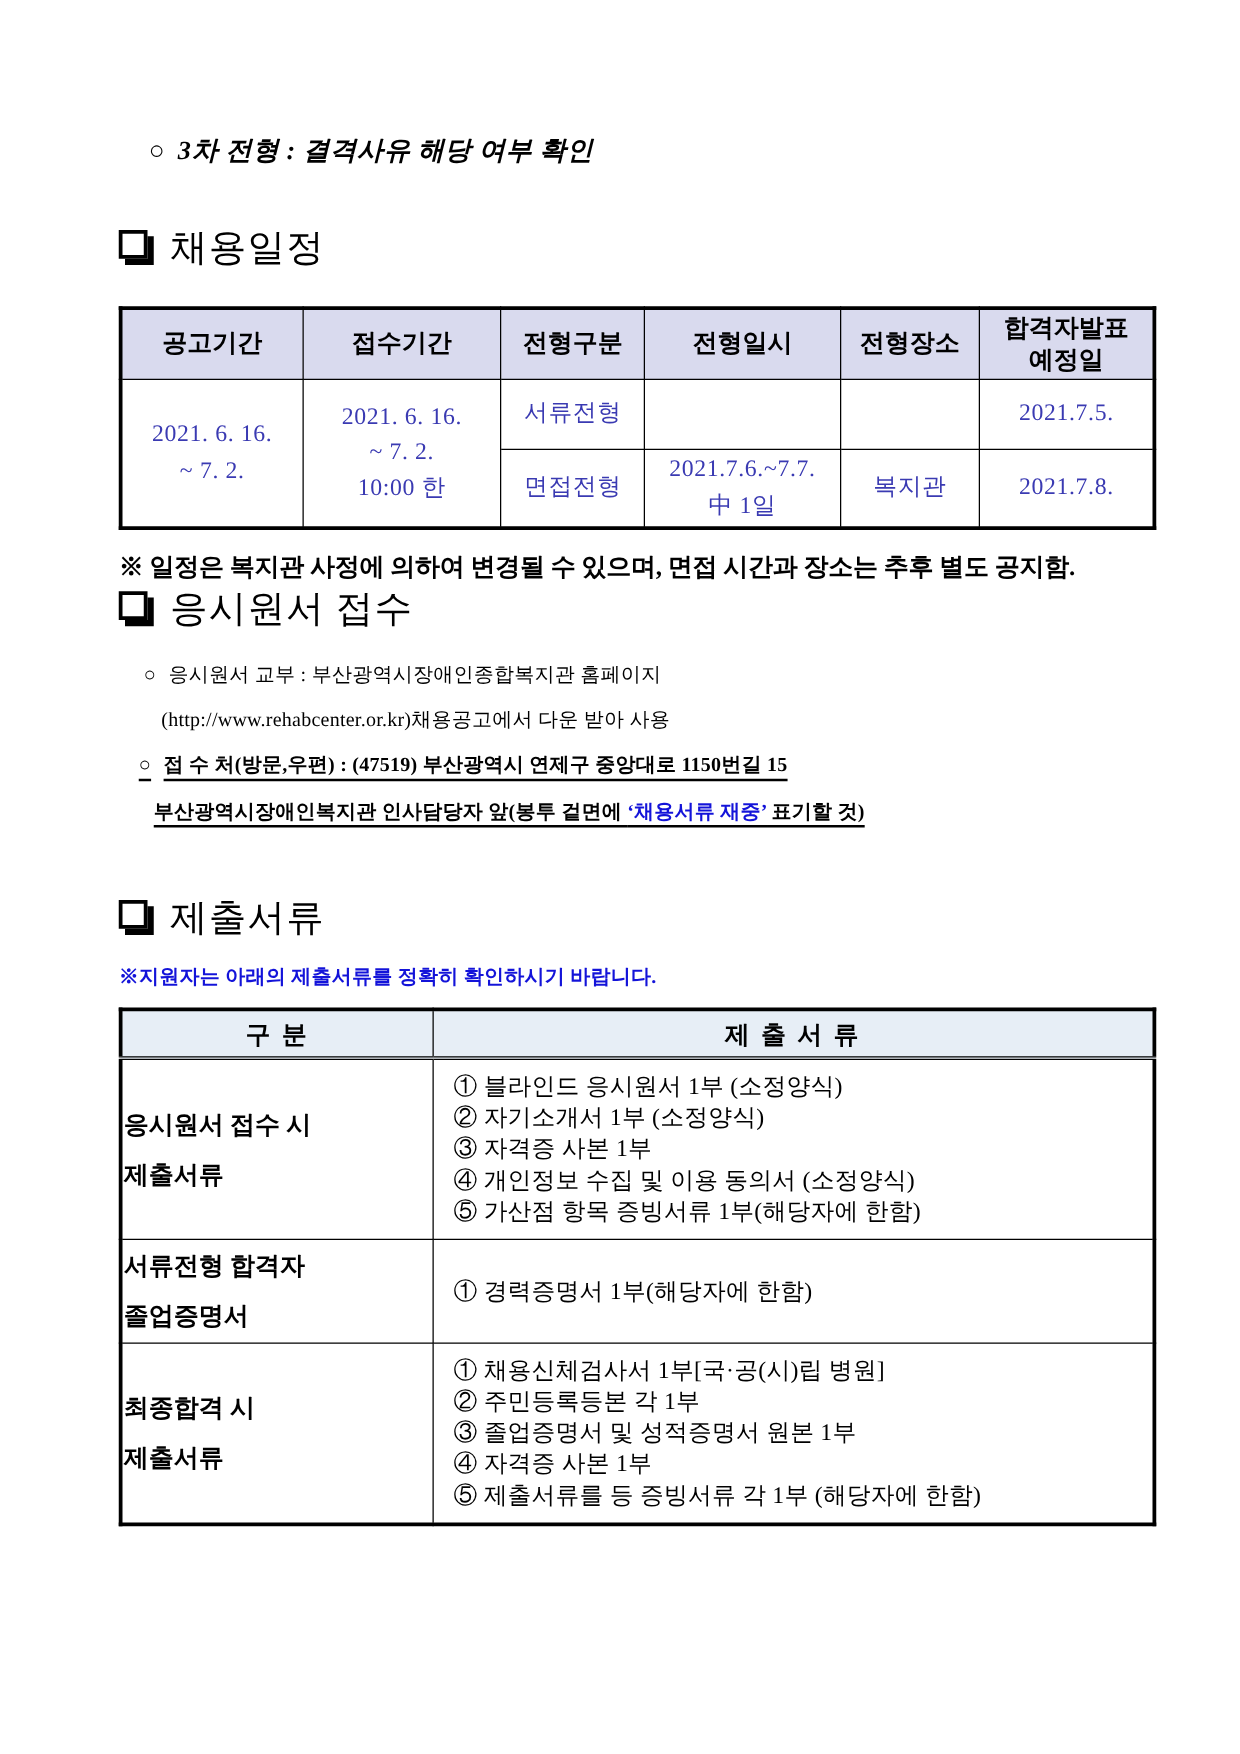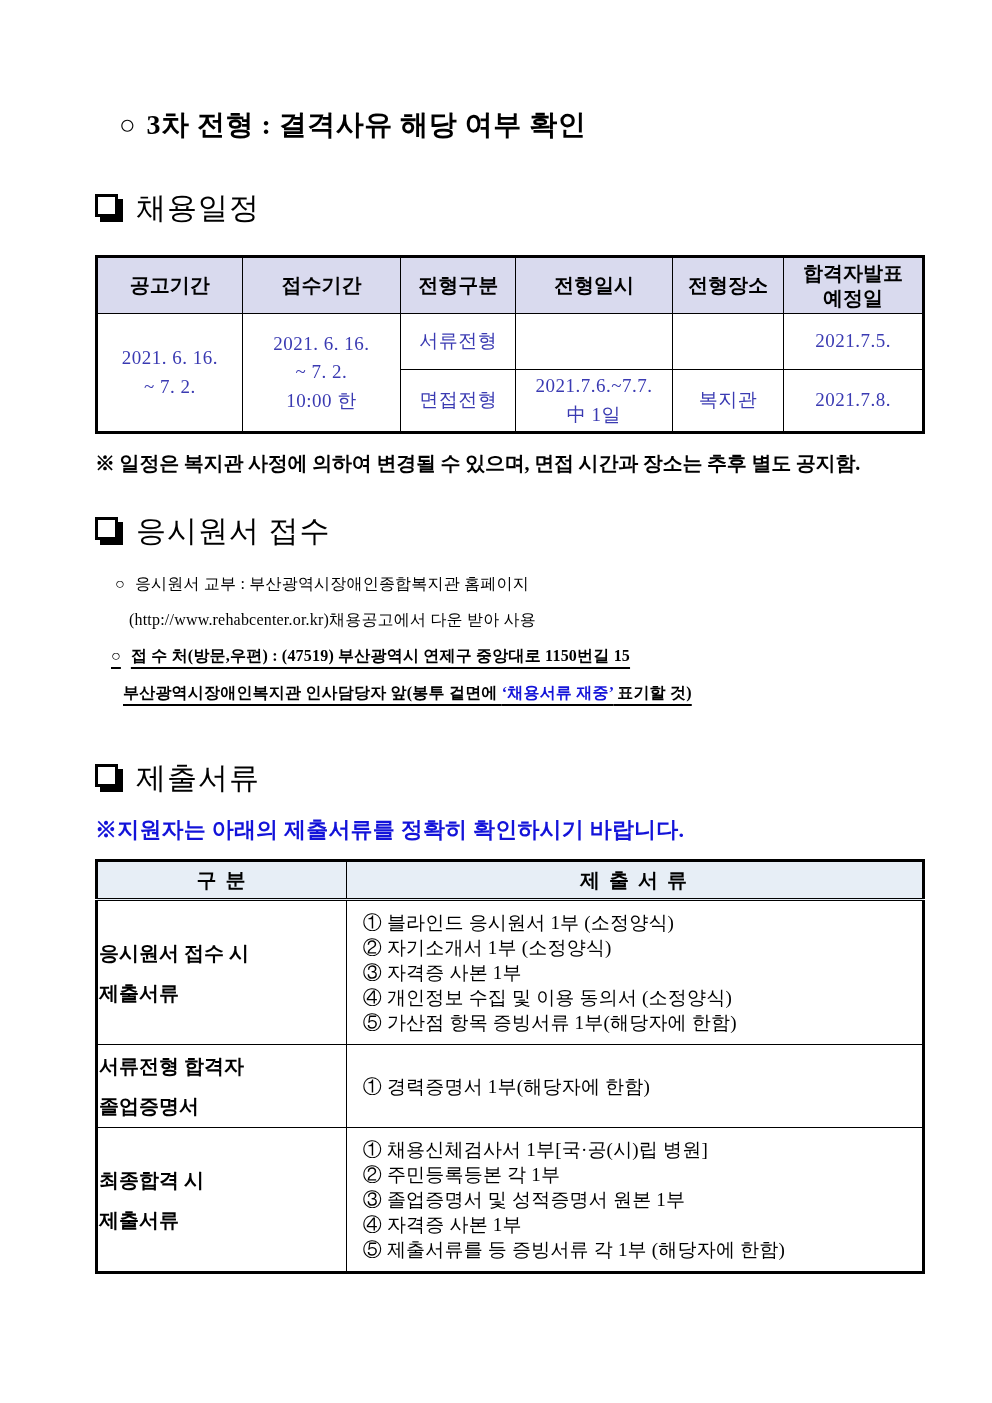--- a/index.html
+++ b/index.html
@@ -12,29 +12,29 @@
   *{box-sizing:border-box;}
   html,body{margin:0;padding:0;}
   body{
     width:992px;height:1403px;background:#ffffff;color:var(--ink);
     font-family:"Liberation Serif","DejaVu Serif",serif;
     -webkit-font-smoothing:antialiased;
   }
   .page{width:830px;margin-left:95px;padding-top:106px;}
 
   
-  .intro-line{font-size:28px;font-weight:bold;padding-left:24px;letter-spacing:.5px;}
+  .intro-line{font-size:21px;font-weight:bold;padding-left:24px;letter-spacing:.5px;font-style:italic;}
   .intro-line .bullet{margin-right:10px;}
 
   
   .section-title{display:flex;align-items:center;font-size:30px;font-weight:500;letter-spacing:1px;}
   .sq{display:inline-block;width:23px;height:23px;background:#fff;border:3px solid #000;
       box-shadow:5px 5px 0 #000;margin-right:18px;margin-bottom:6px;flex:0 0 auto;}
   .st-schedule{margin-top:44px;}
-  .st-apply{margin-top:34px;}
+  .st-apply{}
   .st-docs{margin-top:54px;}
 
   
   table{border-collapse:collapse;width:100%;}
   .t1{margin-top:26px;border:3px solid #000;table-layout:fixed;}
   .t1 th,.t1 td{border:1px solid #000;text-align:center;vertical-align:middle;padding:2px 2px;}
   .t1 th{background:var(--header-lavender);font-size:20px;font-weight:bold;height:57px;line-height:1.25;white-space:pre-line;}
   .t1 td{color:var(--table-blue);font-size:19px;height:56px;white-space:pre-line;line-height:1.5;letter-spacing:.5px;}
 
   .sched-note{margin-top:16px;font-size:20px;font-weight:bold;letter-spacing:-0.2px;}
@@ -44,21 +44,21 @@
   .app-line .bullet{margin-right:10px;}
   .al-issue{margin-top:22px;font-weight:normal;}
   .al-issue-sub{padding-left:34px;font-weight:normal;}
   .al-receipt{font-weight:bold;}
   .al-receipt .val{color:var(--accent-blue);}
   .al-addr1{font-weight:bold;padding-left:16px;text-decoration:underline;text-underline-offset:6px;text-decoration-thickness:2px;}
   .al-addr2{font-weight:bold;padding-left:28px;margin-top:16px;text-decoration:underline;text-underline-offset:6px;text-decoration-thickness:2px;}
   .al-addr2 .mark{color:var(--accent-blue);}
 
   
-  .docs-notice{margin-top:16px;font-size:22px;font-weight:bold;color:var(--accent-blue);letter-spacing:.2px;}
+  .docs-notice{margin-top:16px;font-size:16px;font-weight:bold;color:var(--accent-blue);letter-spacing:.2px;}
   .t2{margin-top:14px;border:3px solid #000;table-layout:fixed;}
   .t2 th,.t2 td{border:1px solid #000;vertical-align:middle;}
   .t2 th{background:var(--header-lightblue);font-size:20px;font-weight:bold;height:39px;text-align:center;
          border-bottom:3px double #000;letter-spacing:2px;}
   .t2 td.cat{text-align:left;font-weight:bold;font-size:20px;white-space:pre-line;line-height:2.0;}
   .t2 td.items{padding:9px 16px;font-size:19px;}
   .t2 td.items .it{line-height:25px;letter-spacing:.2px;}
   .t2 tr.r1{height:133px;}
   .t2 tr.r2{height:62px;}
   .t2 tr.r3{height:137px;}

